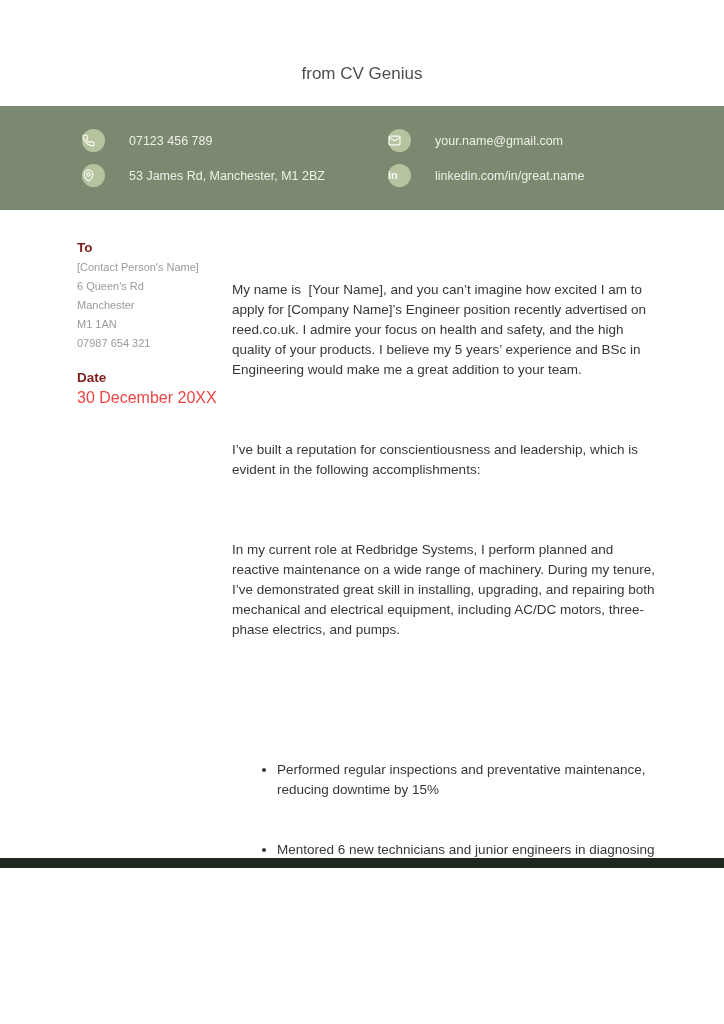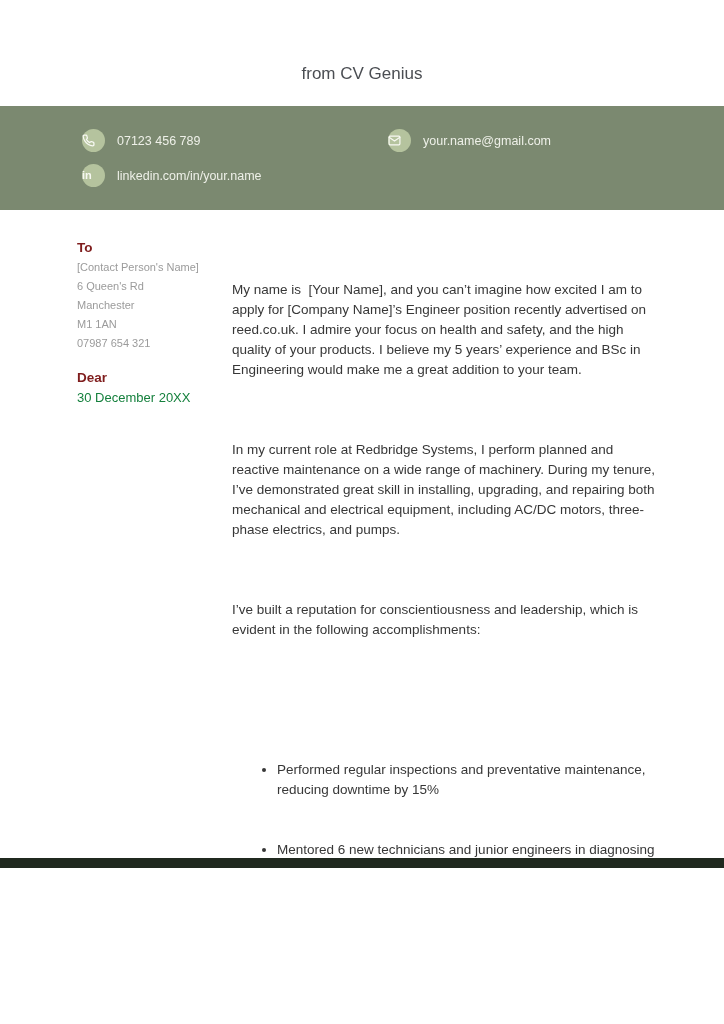--- a/index.html
+++ b/index.html
@@ -24,37 +24,37 @@
   .band {
     margin-top:22px;
     background:#7b8970;
     height:104px;
     display:grid;
     grid-template-columns:306px 1fr;
     align-content:center;
     row-gap:12px;
     padding-left:82px;
   }
-  .contact-item { display:flex; align-items:center; gap:12px; color:#eef0e8; font-size:12.5px; }
+  .contact-item { display:flex; align-items:center; gap:24px; color:#eef0e8; font-size:12.5px; }
   .icon-circle {
     width:23px; height:23px; border-radius:50%;
     background:#b5c39e;
     display:flex; align-items:center; 
     flex:0 0 auto;
   }
   .icon-circle svg { display:block; }
   .li-badge { font-size:11px; font-weight:700; color:#f7f8f2; line-height:1; }
 
   
   .content { display:flex; padding:30px 62px 0 77px; }
   .sidebar { width:155px; flex:0 0 auto; padding-right:12px; }
   .side-heading { font-size:13.5px; font-weight:700; color:#7f1d1d; margin-bottom:3px; }
   .side-line { font-size:11px; color:#9b9b9b; line-height:19px; }
   .date-block { margin-top:17px; }
-  .date-value { font-size:13px; color:#15803d; line-height:19px; }
+  .date-value { font-size:16px; color:#ef4444; line-height:19px; }
 
   .main { flex:1; font-size:13.5px; color:#373737; line-height:20px; white-space:pre-wrap; }
   .main p { margin:0 0 20px 0; }
   .main ul { margin:0 0 20px 0; padding-left:45px; list-style:disc outside; }
   .main li { line-height:20px; }
 
   
   .footer-bar {
     position:absolute; left:0; right:0; bottom:0;
     height:10px; background:#20291f;
@@ -83,50 +83,59 @@
     <div class="contact-item">
       <span class="icon-circle">
         <svg width="13" height="13" viewBox="0 0 24 24" fill="none" stroke="#f7f8f2" stroke-width="2.2" stroke-linecap="round" stroke-linejoin="round">
           <rect x="2" y="4" width="20" height="16" rx="2"></rect>
           <path d="M22 6 12 13 2 6"></path>
         </svg>
       </span>
       <span>your.name@gmail.com</span>
     </div>
 
+    <div class="contact-item">
+      <span class="icon-circle">
+        <svg width="13" height="13" viewBox="0 0 24 24" fill="none" stroke="#f7f8f2" stroke-width="2.2" stroke-linecap="round" stroke-linejoin="round">
+          <path d="M20 10c0 6-8 12-8 12S4 16 4 10a8 8 0 0 1 16 0z"></path>
+          <circle cx="12" cy="10" r="3"></circle>
+        </svg>
+      </span>
+      <span>53 James Rd, Manchester, M1 2BZ</span>
+    </div>
 
     <div class="contact-item">
       <span class="icon-circle">
         <span class="li-badge">in</span>
       </span>
-      <span>linkedin.com/in/your.name</span>
+      <span>linkedin.com/in/great.name</span>
     </div>
 
   </div>
 
   <div class="content">
 
     <div class="sidebar">
       <div class="side-heading">To</div>
       <div class="side-line">[Contact Person's Name]</div>
       <div class="side-line">6 Queen's Rd</div>
       <div class="side-line">Manchester</div>
       <div class="side-line">M1 1AN</div>
       <div class="side-line">07987 654 321</div>
 
       <div class="date-block">
-        <div class="side-heading">Dear</div>
+        <div class="side-heading">Date</div>
         <div class="date-value">30 December 20XX</div>
       </div>
     </div>
 
     <div class="main">
       <p>My name is  [Your Name], and you can’t imagine how excited I am to apply for [Company Name]’s Engineer position recently advertised on reed.co.uk. I admire your focus on health and safety, and the high quality of your products. I believe my 5 years’ experience and BSc in Engineering would make me a great addition to your team.</p>
+      <p>I’ve built a reputation for conscientiousness and leadership, which is evident in the following accomplishments:</p>
       <p>In my current role at Redbridge Systems, I perform planned and reactive maintenance on a wide range of machinery. During my tenure, I’ve demonstrated great skill in installing, upgrading, and repairing both mechanical and electrical equipment, including AC/DC motors, three-phase electrics, and pumps.</p>
-      <p>I’ve built a reputation for conscientiousness and leadership, which is evident in the following accomplishments:</p>
 
       <ul>
         <li>Performed regular inspections and preventative maintenance, reducing downtime by 15%</li>
         <li>Mentored 6 new technicians and junior engineers in diagnosing and repairing plant and production machines</li>
       </ul>
 
       
       
       
 

